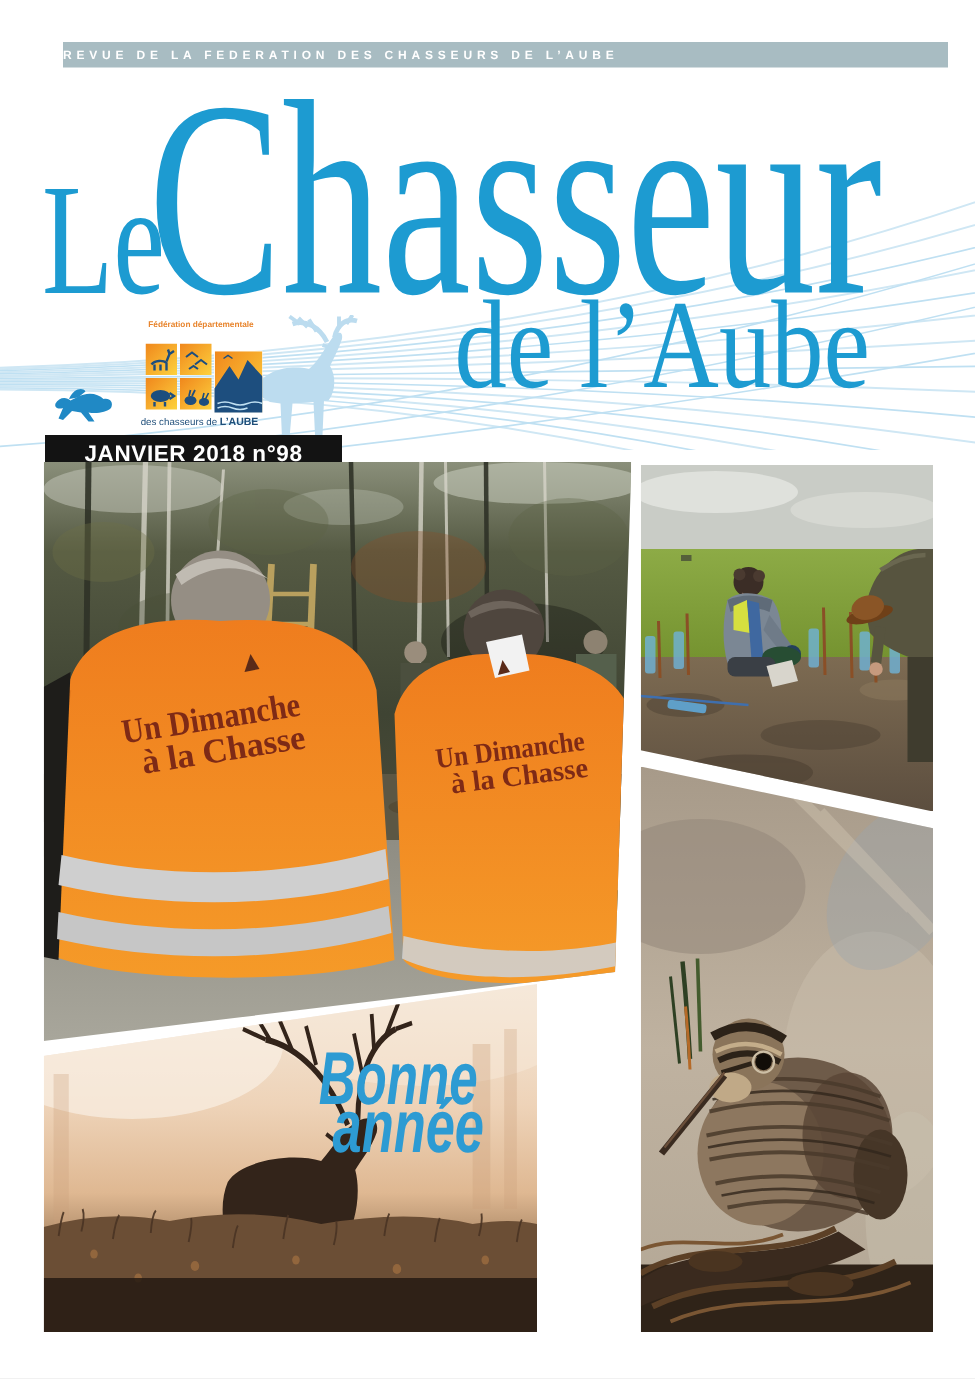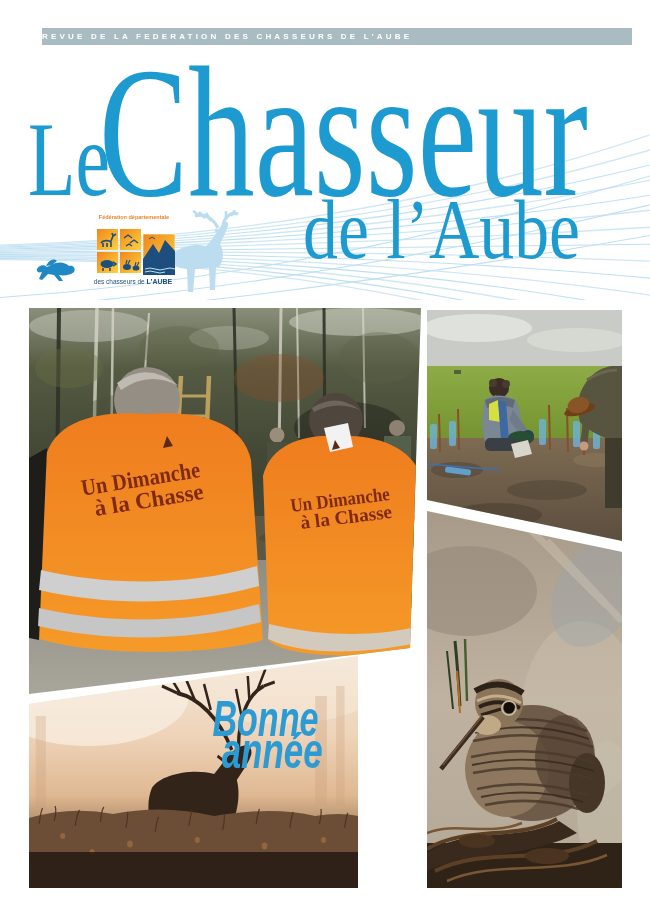--- a/index.html
+++ b/index.html
@@ -127,20 +127,23 @@
       <path d="M52,10 L55,8 L58,10" stroke="#1d4e7e" stroke-width="1" fill="none"></path>
     </g>
   </svg>
   <div class="fed-bottom"><span>des chasseurs de </span><b>L’AUBE</b></div>
 
   <svg class="hare-sil" viewBox="0 0 44 31">
     <path fill="#2089c5" d="M3,15 C5,11 10,10 13,13 L17,11 C24,7 31,8 35,12 C39,11 42,14 40,18 C37,21 30,22 25,21 L29,27 L25,27 L20,21 L14,20 L8,26 L5,25 L8,18 C5,19 2,18 3,15 Z"></path>
     <path fill="#2089c5" d="M12,12 C15,5 21,4 23,7 L18,11 Z"></path>
   </svg>
 
+  <div class="badge">
+    <span>JANVIER 2018 n°98</span>
+  </div>
 
   <div class="photo ph-hunters">
     <svg viewBox="0 0 392 386" preserveAspectRatio="none">
       <defs>
         <linearGradient id="forestG" x1="0" y1="0" x2="0" y2="1">
           <stop offset="0" stop-color="#8a8f7a"></stop>
             <stop offset=".25" stop-color="#555a43"></stop>
           <stop offset=".7" stop-color="#3f4433"></stop>
             <stop offset="1" stop-color="#4a4a38"></stop>
         </linearGradient>

